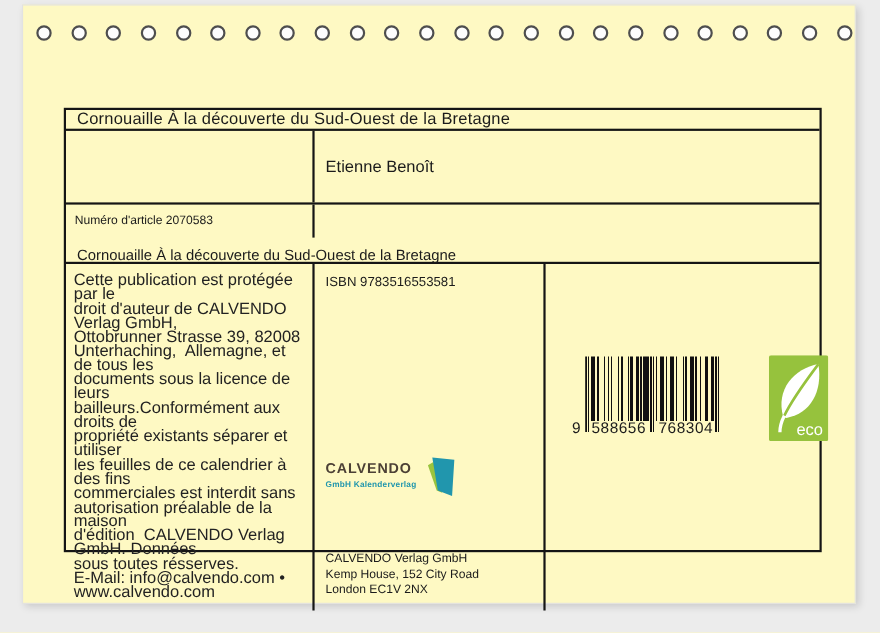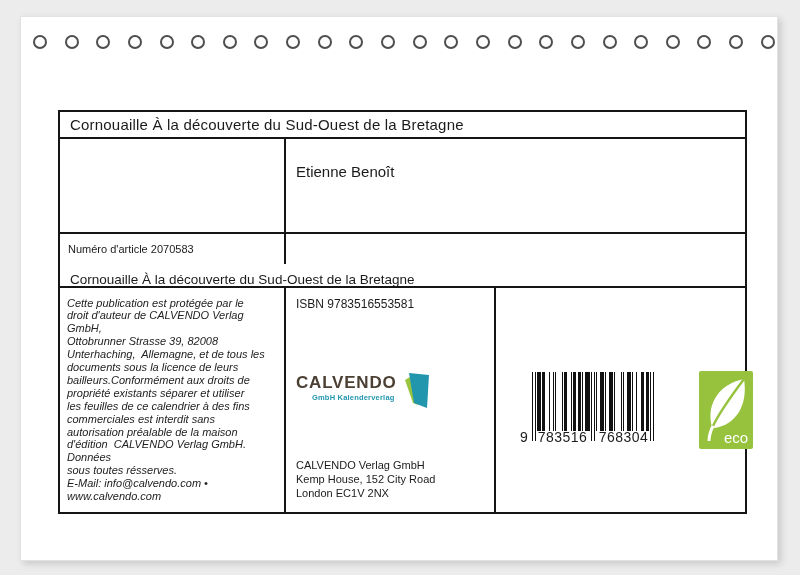--- a/index.html
+++ b/index.html
@@ -4,22 +4,22 @@
 <style>
   html,body{margin:0;padding:0;}
   body{
     width:800px;height:575px;overflow:hidden;
     background:#ececec;
     font-family:"Liberation Sans","DejaVu Sans",sans-serif;
     color:#1b1b1b;
     position:relative;
   }
   .card{
-    position:absolute;left:20px;top:16px;width:758px;height:545px;
-    background:#ffffff;border:1px solid #e2e2e2;
+    position:absolute;left:20px;top:4px;width:758px;height:545px;
+    background:#fef9c3;border:1px solid #e2e2e2;
     box-shadow:3px 3px 7px rgba(0,0,0,.15);
     box-sizing:border-box;
   }
   
   .holes{
     position:absolute;left:12px;top:18px;width:742px;
     display:flex;justify-content:space-between;
   }
   .hole{
     width:14px;height:14px;box-sizing:border-box;
@@ -39,30 +39,30 @@
   .row-bottom{flex:1;}
   .cell{box-sizing:border-box;}
   .cell-l{width:226px;border-right:2px solid #151515;}
   .cell-m{width:210px;border-right:2px solid #151515;}
   .cell-r{flex:1;position:relative;}
   .title-text{font-size:15px;padding-left:10px;letter-spacing:.2px;}
   .author-text{font-size:15px;padding:24px 10px;}
   .article-number{font-size:11px;padding:9px 8px;}
   .article-title{font-size:13.5px;padding:8px 10px;}
   .copyright{
-    font-size:11px;line-height:12.9px;padding:9px 7px;
-    white-space:pre-wrap;color:#222;font-style:italic;
+    font-size:15px;line-height:12.9px;padding:9px 7px;
+    white-space:pre-wrap;color:#222;
   }
   
   .pub-cell{display:flex;flex-direction:column;padding:9px 10px 12px;gap:40px;}
   .isbn{font-size:12px;}
   .logo-block{margin-top:auto;display:flex;align-items:flex-start;}
   .logo-textcol{display:flex;flex-direction:column;}
   .logo-wordmark{
-    font-size:17px;font-weight:bold;letter-spacing:.8px;color:#4c4035;
+    font-size:13px;font-weight:bold;letter-spacing:.8px;color:#4c4035;
     line-height:18px;
   }
   .logo-tagline{
     font-size:7.5px;font-weight:bold;color:#2196ad;
     text-align:right;padding-right:2px;margin-top:1px;letter-spacing:.2px;
   }
   .logo-flag{margin-left:5px;margin-top:-2px;}
   .address{
     margin-top:9px;font-size:11px;line-height:14px;white-space:pre-wrap;
   }
@@ -215,21 +215,21 @@
               <rect x="78" y="0" width="1" height="59" fill="#111111"></rect>
               <rect x="81" y="0" width="1" height="59" fill="#111111"></rect>
               <rect x="85" y="0" width="1" height="59" fill="#111111"></rect>
               <rect x="86" y="0" width="1" height="59" fill="#111111"></rect>
               <rect x="89" y="0" width="1" height="59" fill="#111111"></rect>
               <rect x="90" y="0" width="1" height="59" fill="#111111"></rect>
               <rect x="92" y="0" width="1" height="69" fill="#111111"></rect>
               <rect x="94" y="0" width="1" height="69" fill="#111111"></rect>
             </svg>
           <div class="bc-digits">
-            <span>783516</span>
+            <span>588656</span>
             <span>768304</span>
           </div>
         </div>
         <div class="eco">
           <svg width="54" height="78" viewBox="0 0 54 78">
             <rect x="0" y="0" width="54" height="78" rx="2" fill="#96c23d"></rect>
             <path d="M13 56 C6 31 23 12 45 8 C49 33 38 53 16 57 Z" fill="#ffffff"></path>
             <path d="M45 8 C33 24 21 40 14 55" stroke="#96c23d" stroke-width="2.4" fill="none"></path>
             <path d="M14 55 C11 61 10 65 10 70" stroke="#ffffff" stroke-width="3" fill="none"></path>
             <text x="25" y="72" fill="#ffffff" font-size="15" font-family="Liberation Sans, DejaVu Sans, sans-serif">eco</text>

